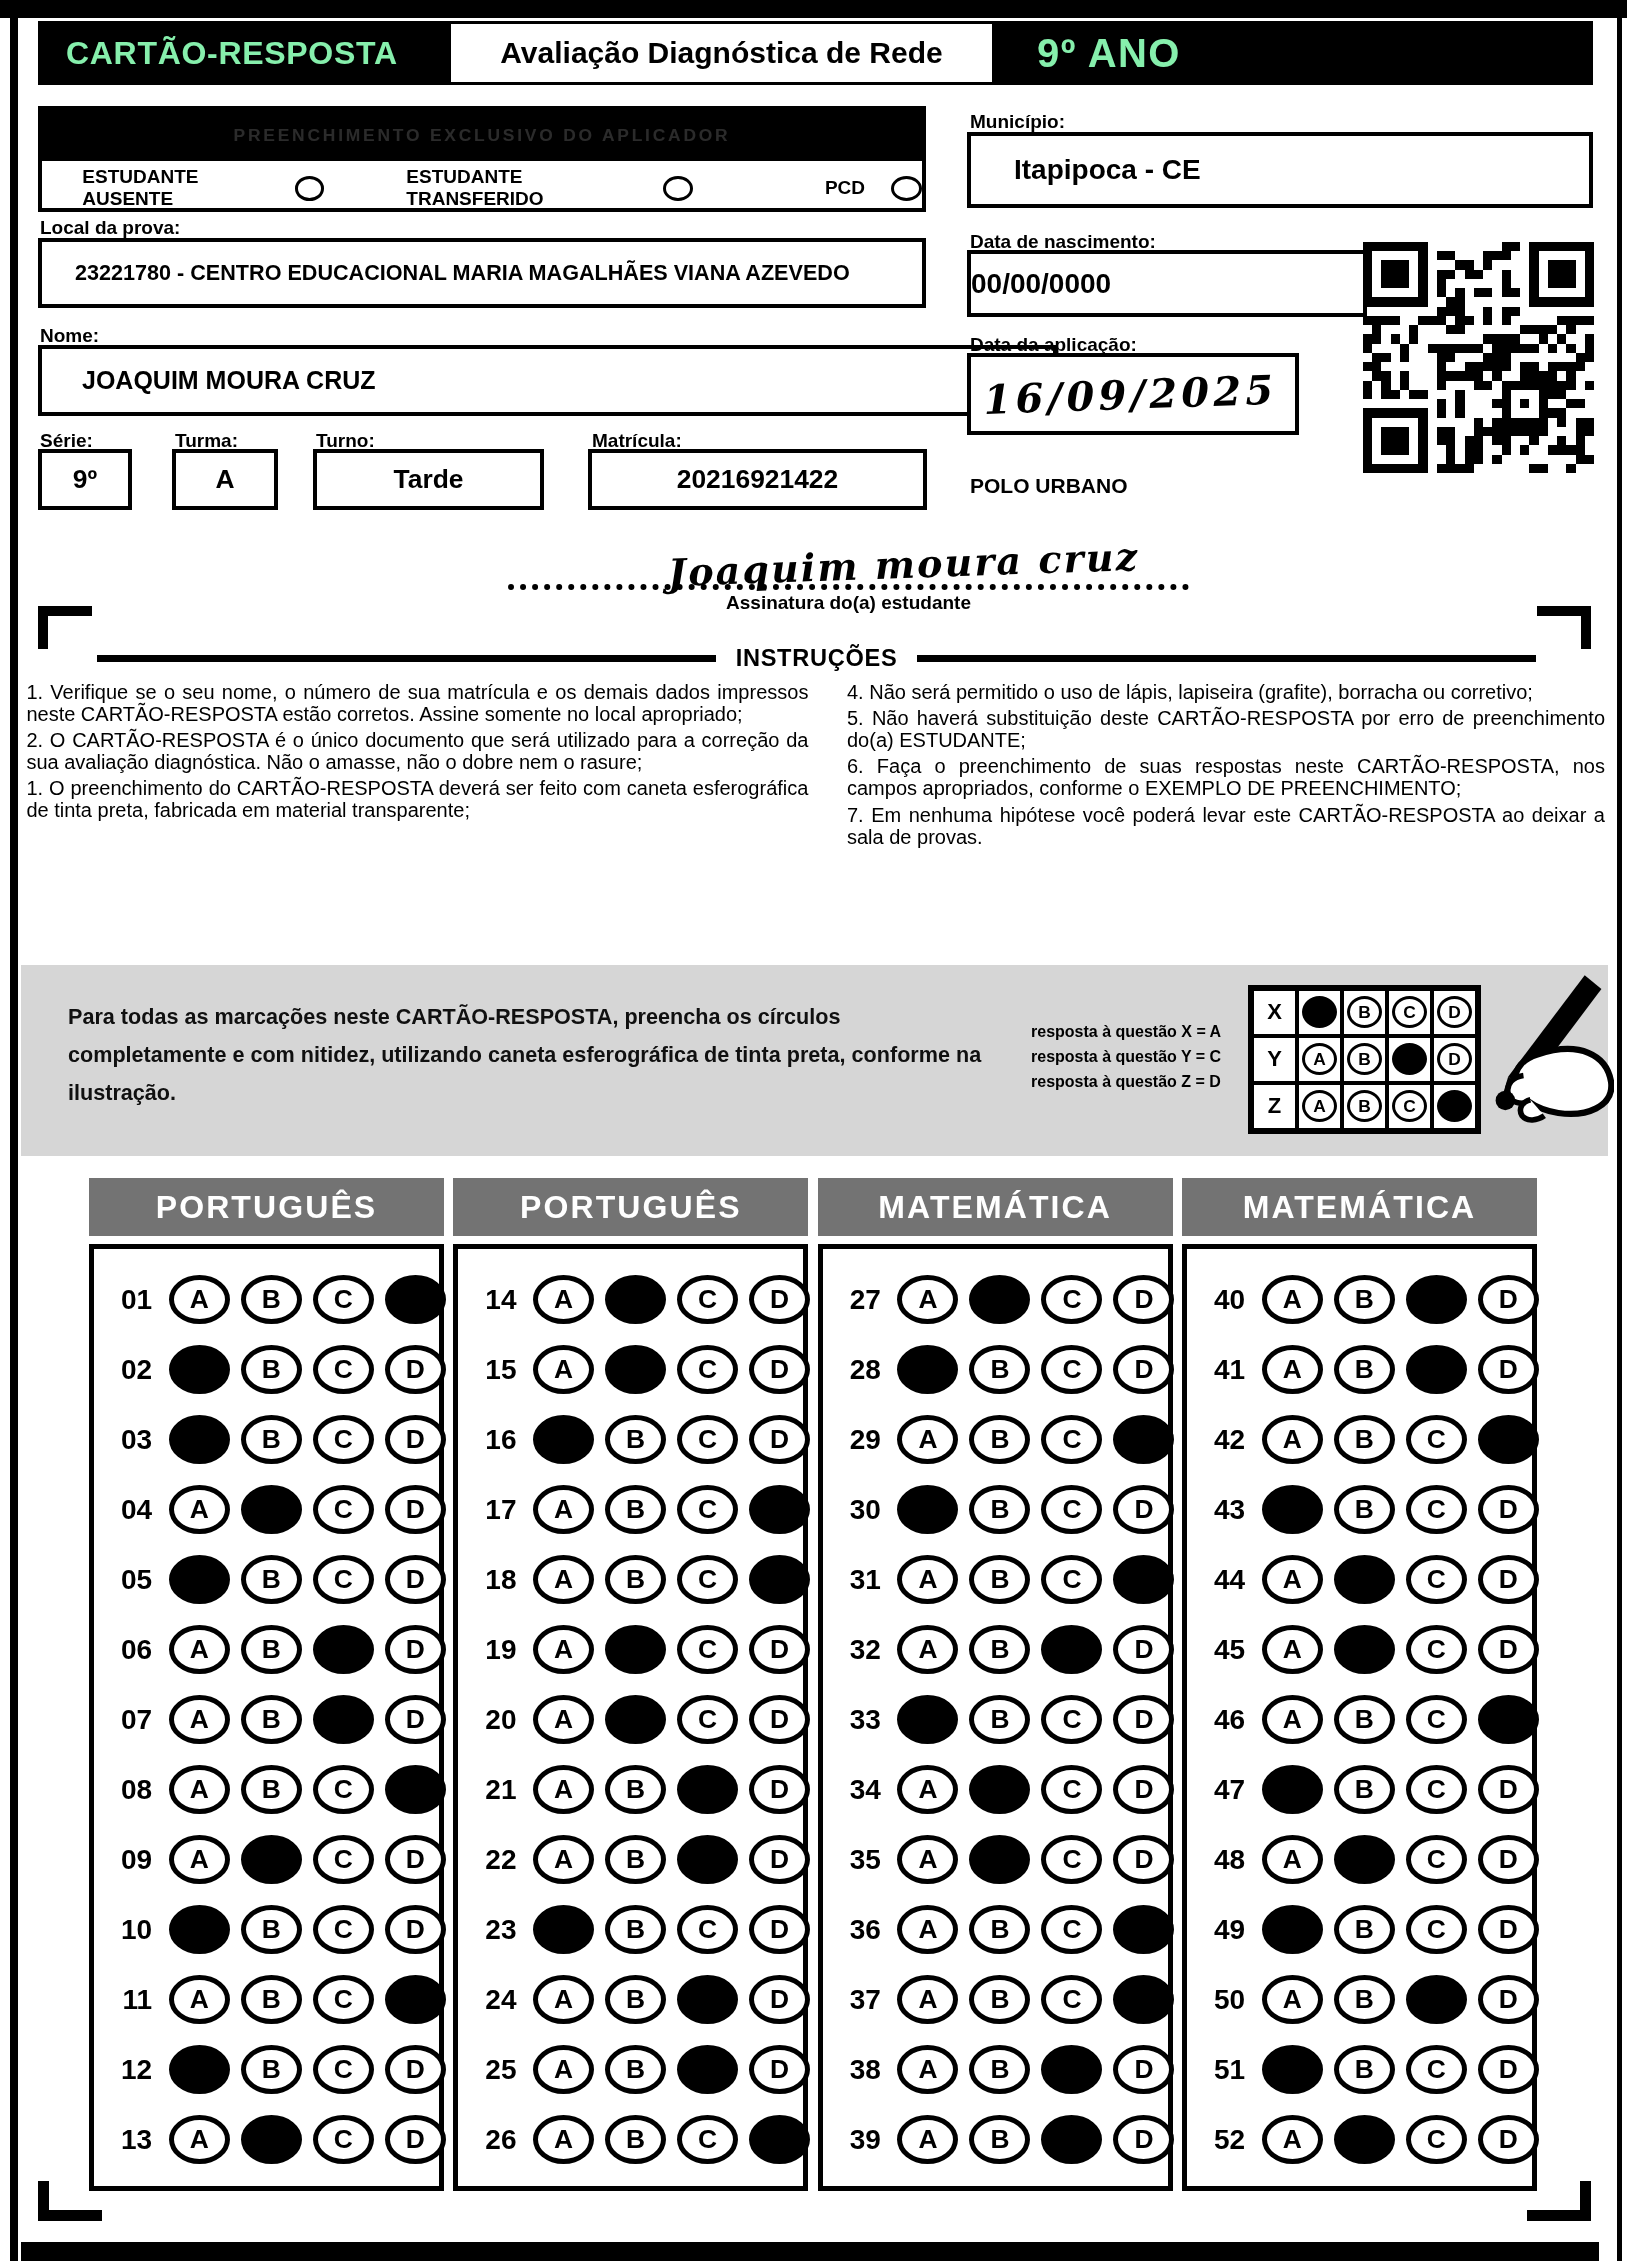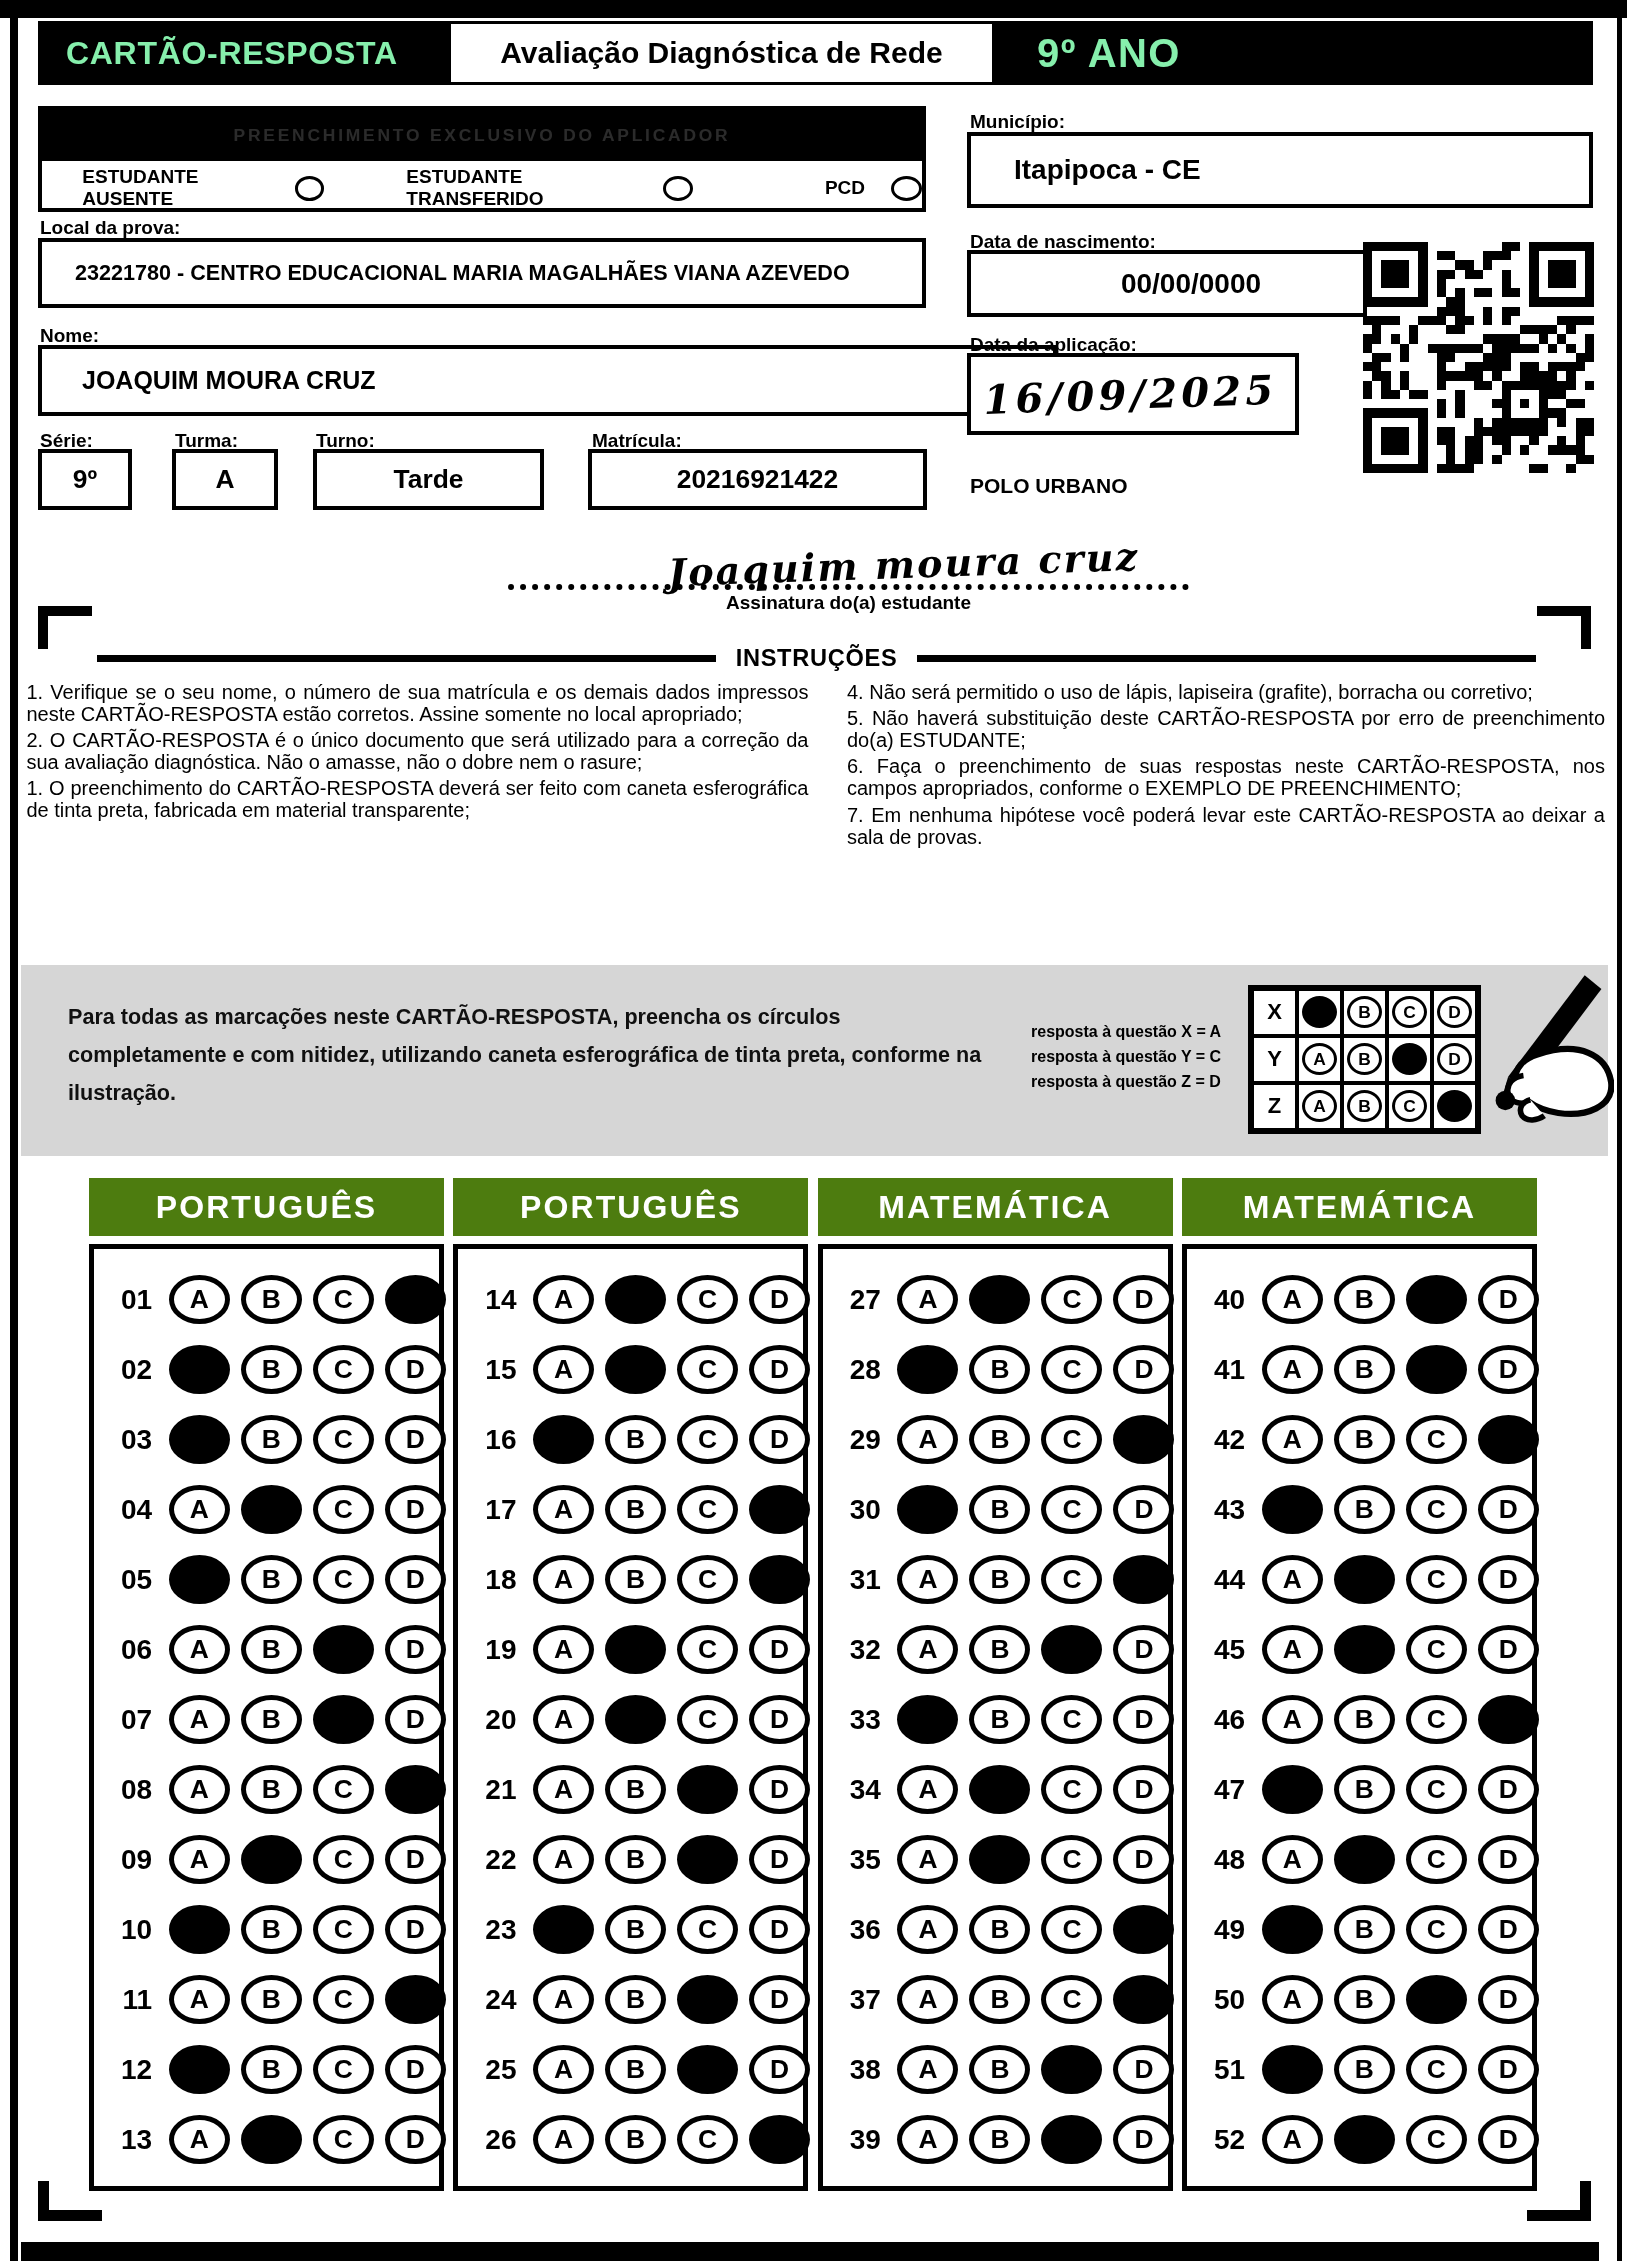--- a/index.html
+++ b/index.html
@@ -19,21 +19,21 @@
   .titleline{background:#000;height:7.6px;}
   .grayband{background:#d6d6d6;}
   .bubble{display:inline-flex;align-items:center;justify-content:center;width:61px;height:49px;
           border:5.6px solid #000;border-radius:50%;font-weight:bold;font-size:26.4px;box-sizing:border-box;
           background:#fff;flex:none;}
   .bubble.filled{background:#000;border-color:#000;color:transparent;}
   .q-row{display:flex;align-items:center;height:70px;}
   .q-num{width:54px;font-weight:bold;font-size:28px;text-align:right;margin-right:5.6px;flex:none;}
   .q-row .bubble{margin-left:11px;}
   .sec{width:355px;flex:none;}
-  .sec-header{height:58px;background:#4d7c0f;color:#fff;display:flex;align-items:center;justify-content:center;
+  .sec-header{height:58px;background:#737373;color:#fff;display:flex;align-items:center;justify-content:center;
               font-weight:bold;font-size:32px;letter-spacing:2.1px;}
   .sec-body{border:5.6px solid #000;margin-top:8.3px;padding:15.3px 0 11px 4.2px;background:#fff;box-sizing:border-box;}
   .ex-grid{display:grid;grid-template-columns:repeat(5,45px);border:4.2px solid #000;background:#fff;}
   .ex-cell{width:45px;height:47px;border:2.8px solid #000;box-sizing:border-box;display:flex;align-items:center;justify-content:center;}
   .ex-rowlabel{font-weight:bold;font-size:22px;}
   .ex-bubble{width:35px;height:32px;border:3.5px solid #000;border-radius:50%;display:flex;align-items:center;
              justify-content:center;font-weight:bold;font-size:17.4px;box-sizing:border-box;background:#fff;}
   .ex-bubble.filled{background:#000;border-color:#000;color:transparent;}
   .corner{position:absolute;box-sizing:border-box;}
   .legend-line{font-weight:bold;font-size:16px;line-height:25px;white-space:nowrap;}
@@ -102,21 +102,21 @@
   <div class="abs field-box" style="left:588px;top:449px;width:339px;height:61px;justify-content:center;">
     <span class="field-value" style="font-size:26.4px;">20216921422</span>
   </div>
 
   <div class="abs field-label" style="left:970px;top:111px;">Município:</div>
   <div class="abs field-box" style="left:967px;top:132px;width:626px;height:76px;">
     <span class="field-value" style="padding-left:43px;font-size:28px;">Itapipoca - CE</span>
   </div>
 
   <div class="abs field-label" style="left:970px;top:231px;">Data de nascimento:</div>
-  <div class="abs field-box" style="left:967px;top:250px;width:400px;height:67px;justify-content:center;padding-left:48px;">
+  <div class="abs field-box" style="left:967px;top:250px;width:400px;height:67px;justify-content:flex-start;">
     <span class="field-value" style="font-size:28px;">00/00/0000</span>
   </div>
 
   <div class="abs field-label" style="left:970px;top:334px;">Data da aplicação:</div>
   <div class="abs field-box" style="left:967px;top:353px;width:332px;height:82px;">
     <span class="handwrite" style="padding-left:12.5px;font-size:40px;letter-spacing:4.2px;transform:rotate(-2deg);">16/09/2025</span>
   </div>
 
   <div class="abs bold" style="left:970px;top:474px;font-size:21px;">POLO URBANO</div>
 

